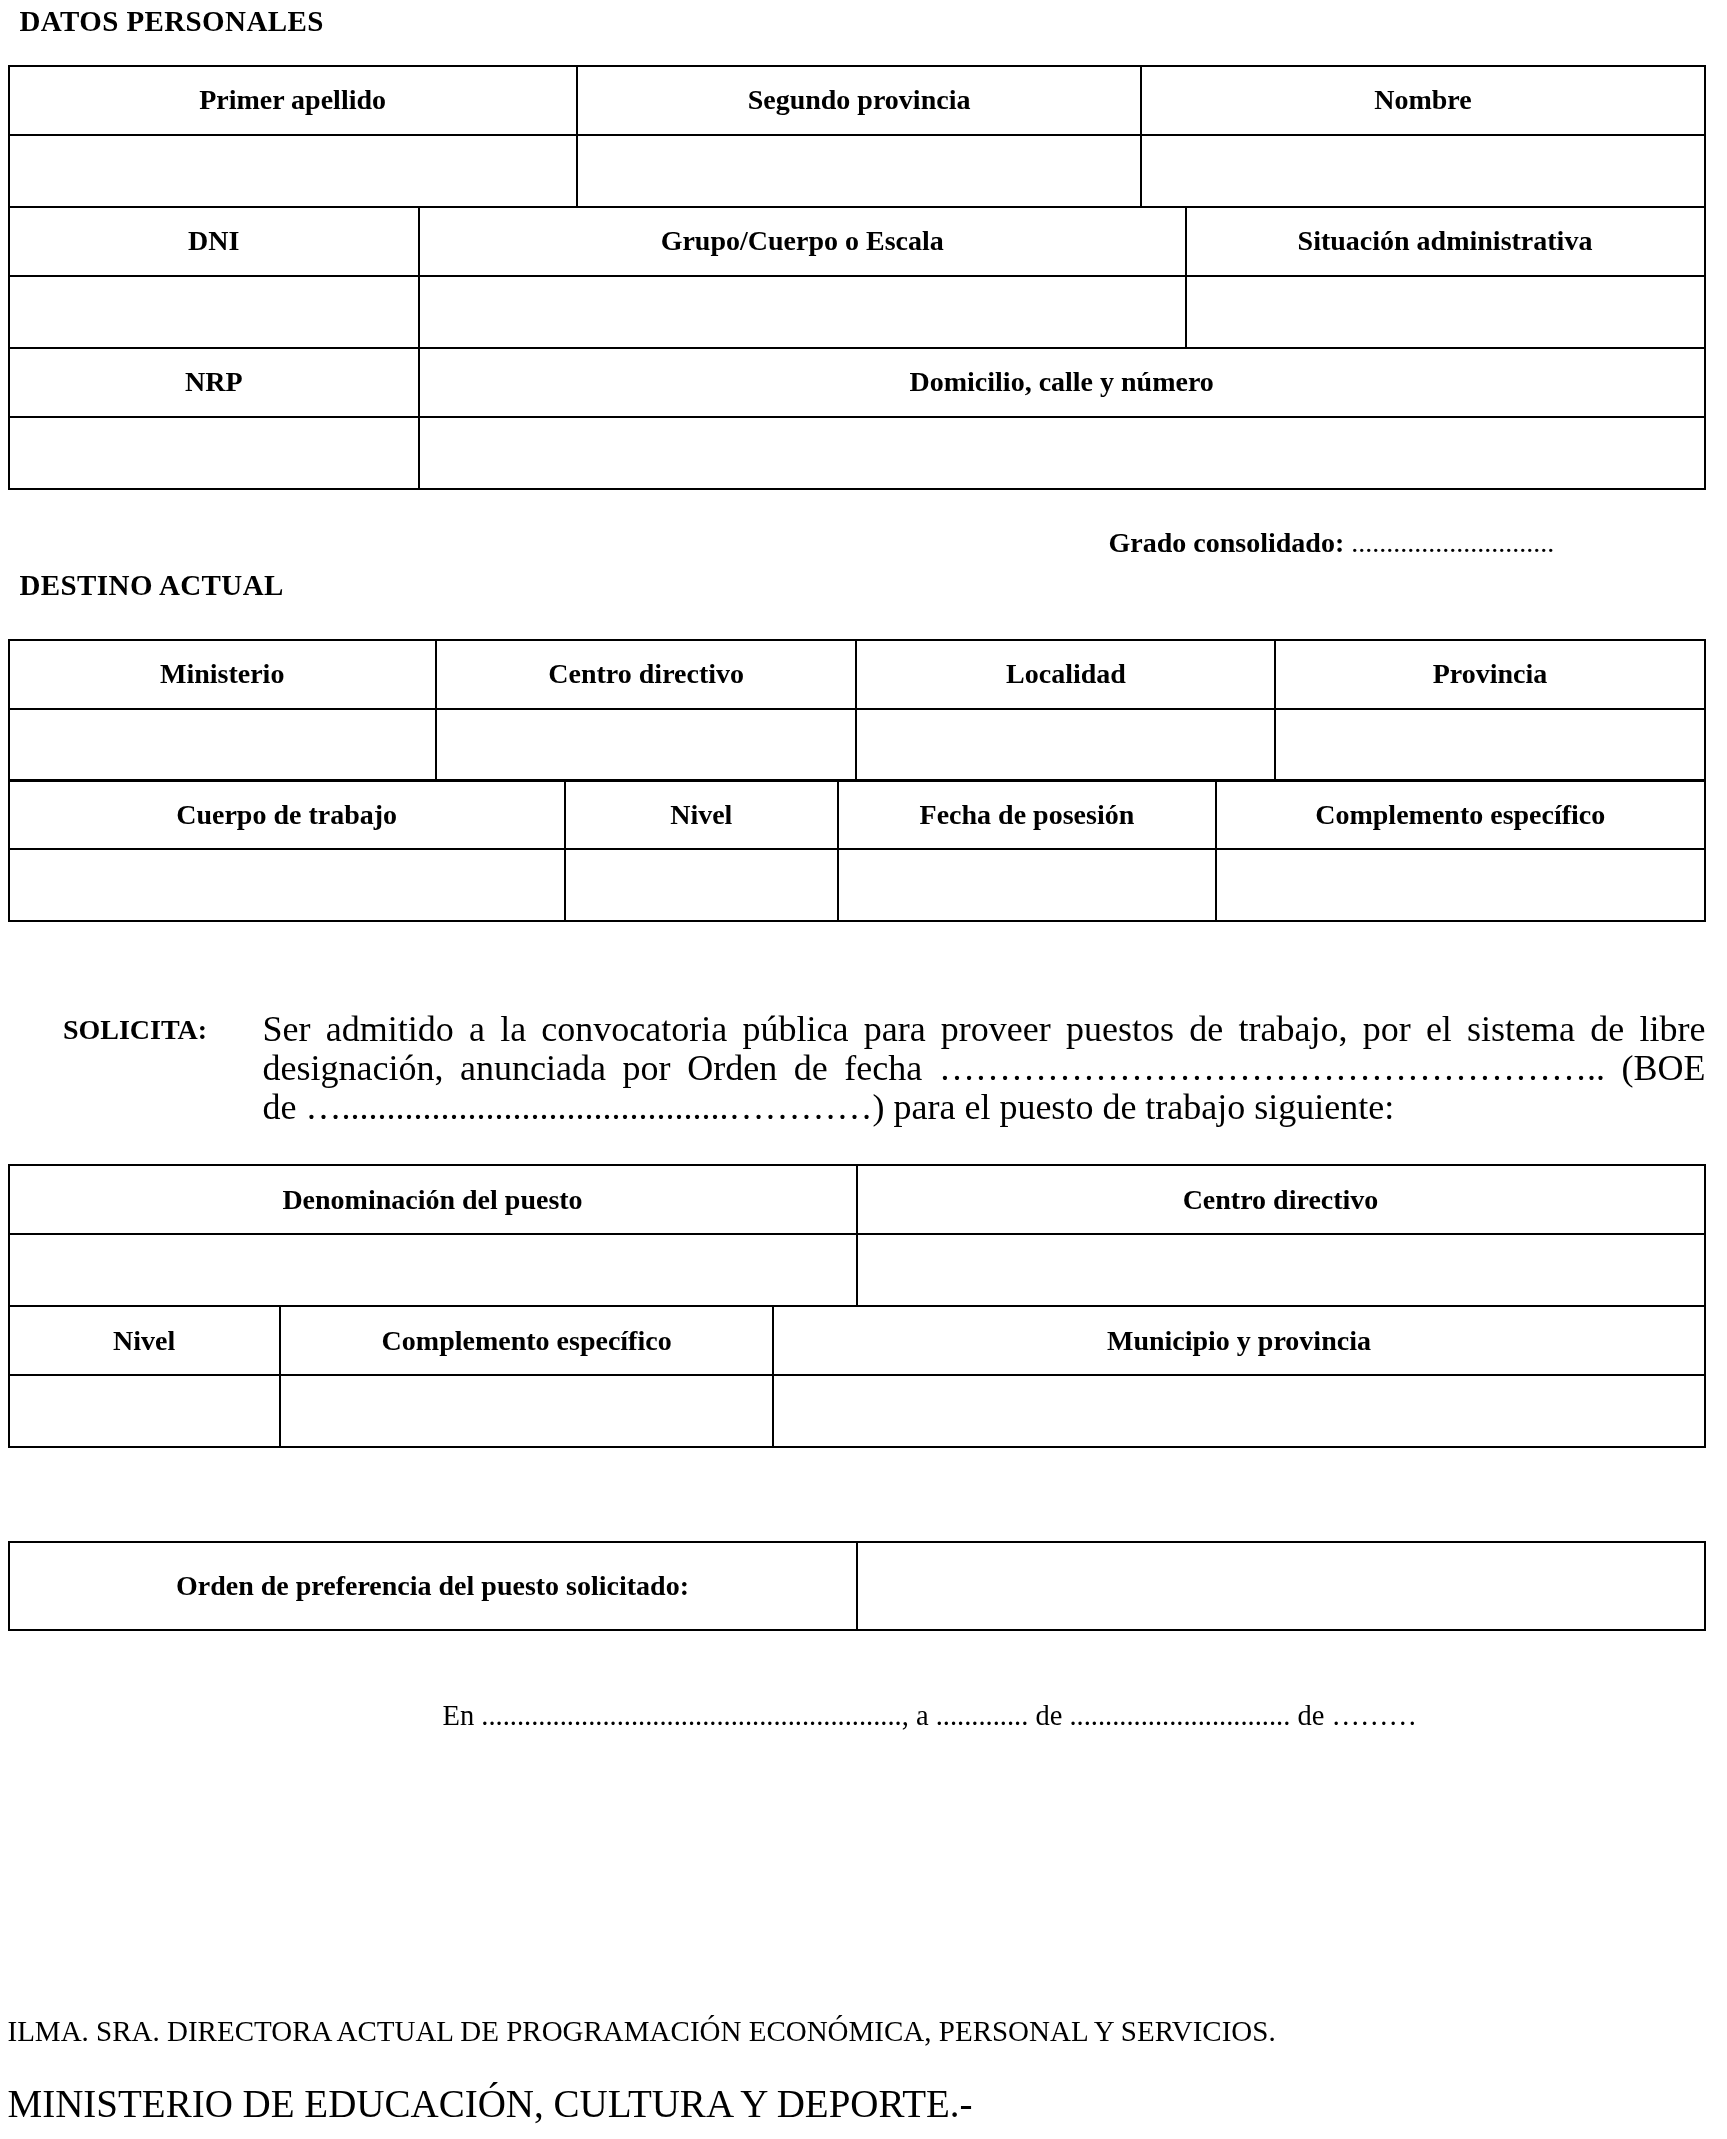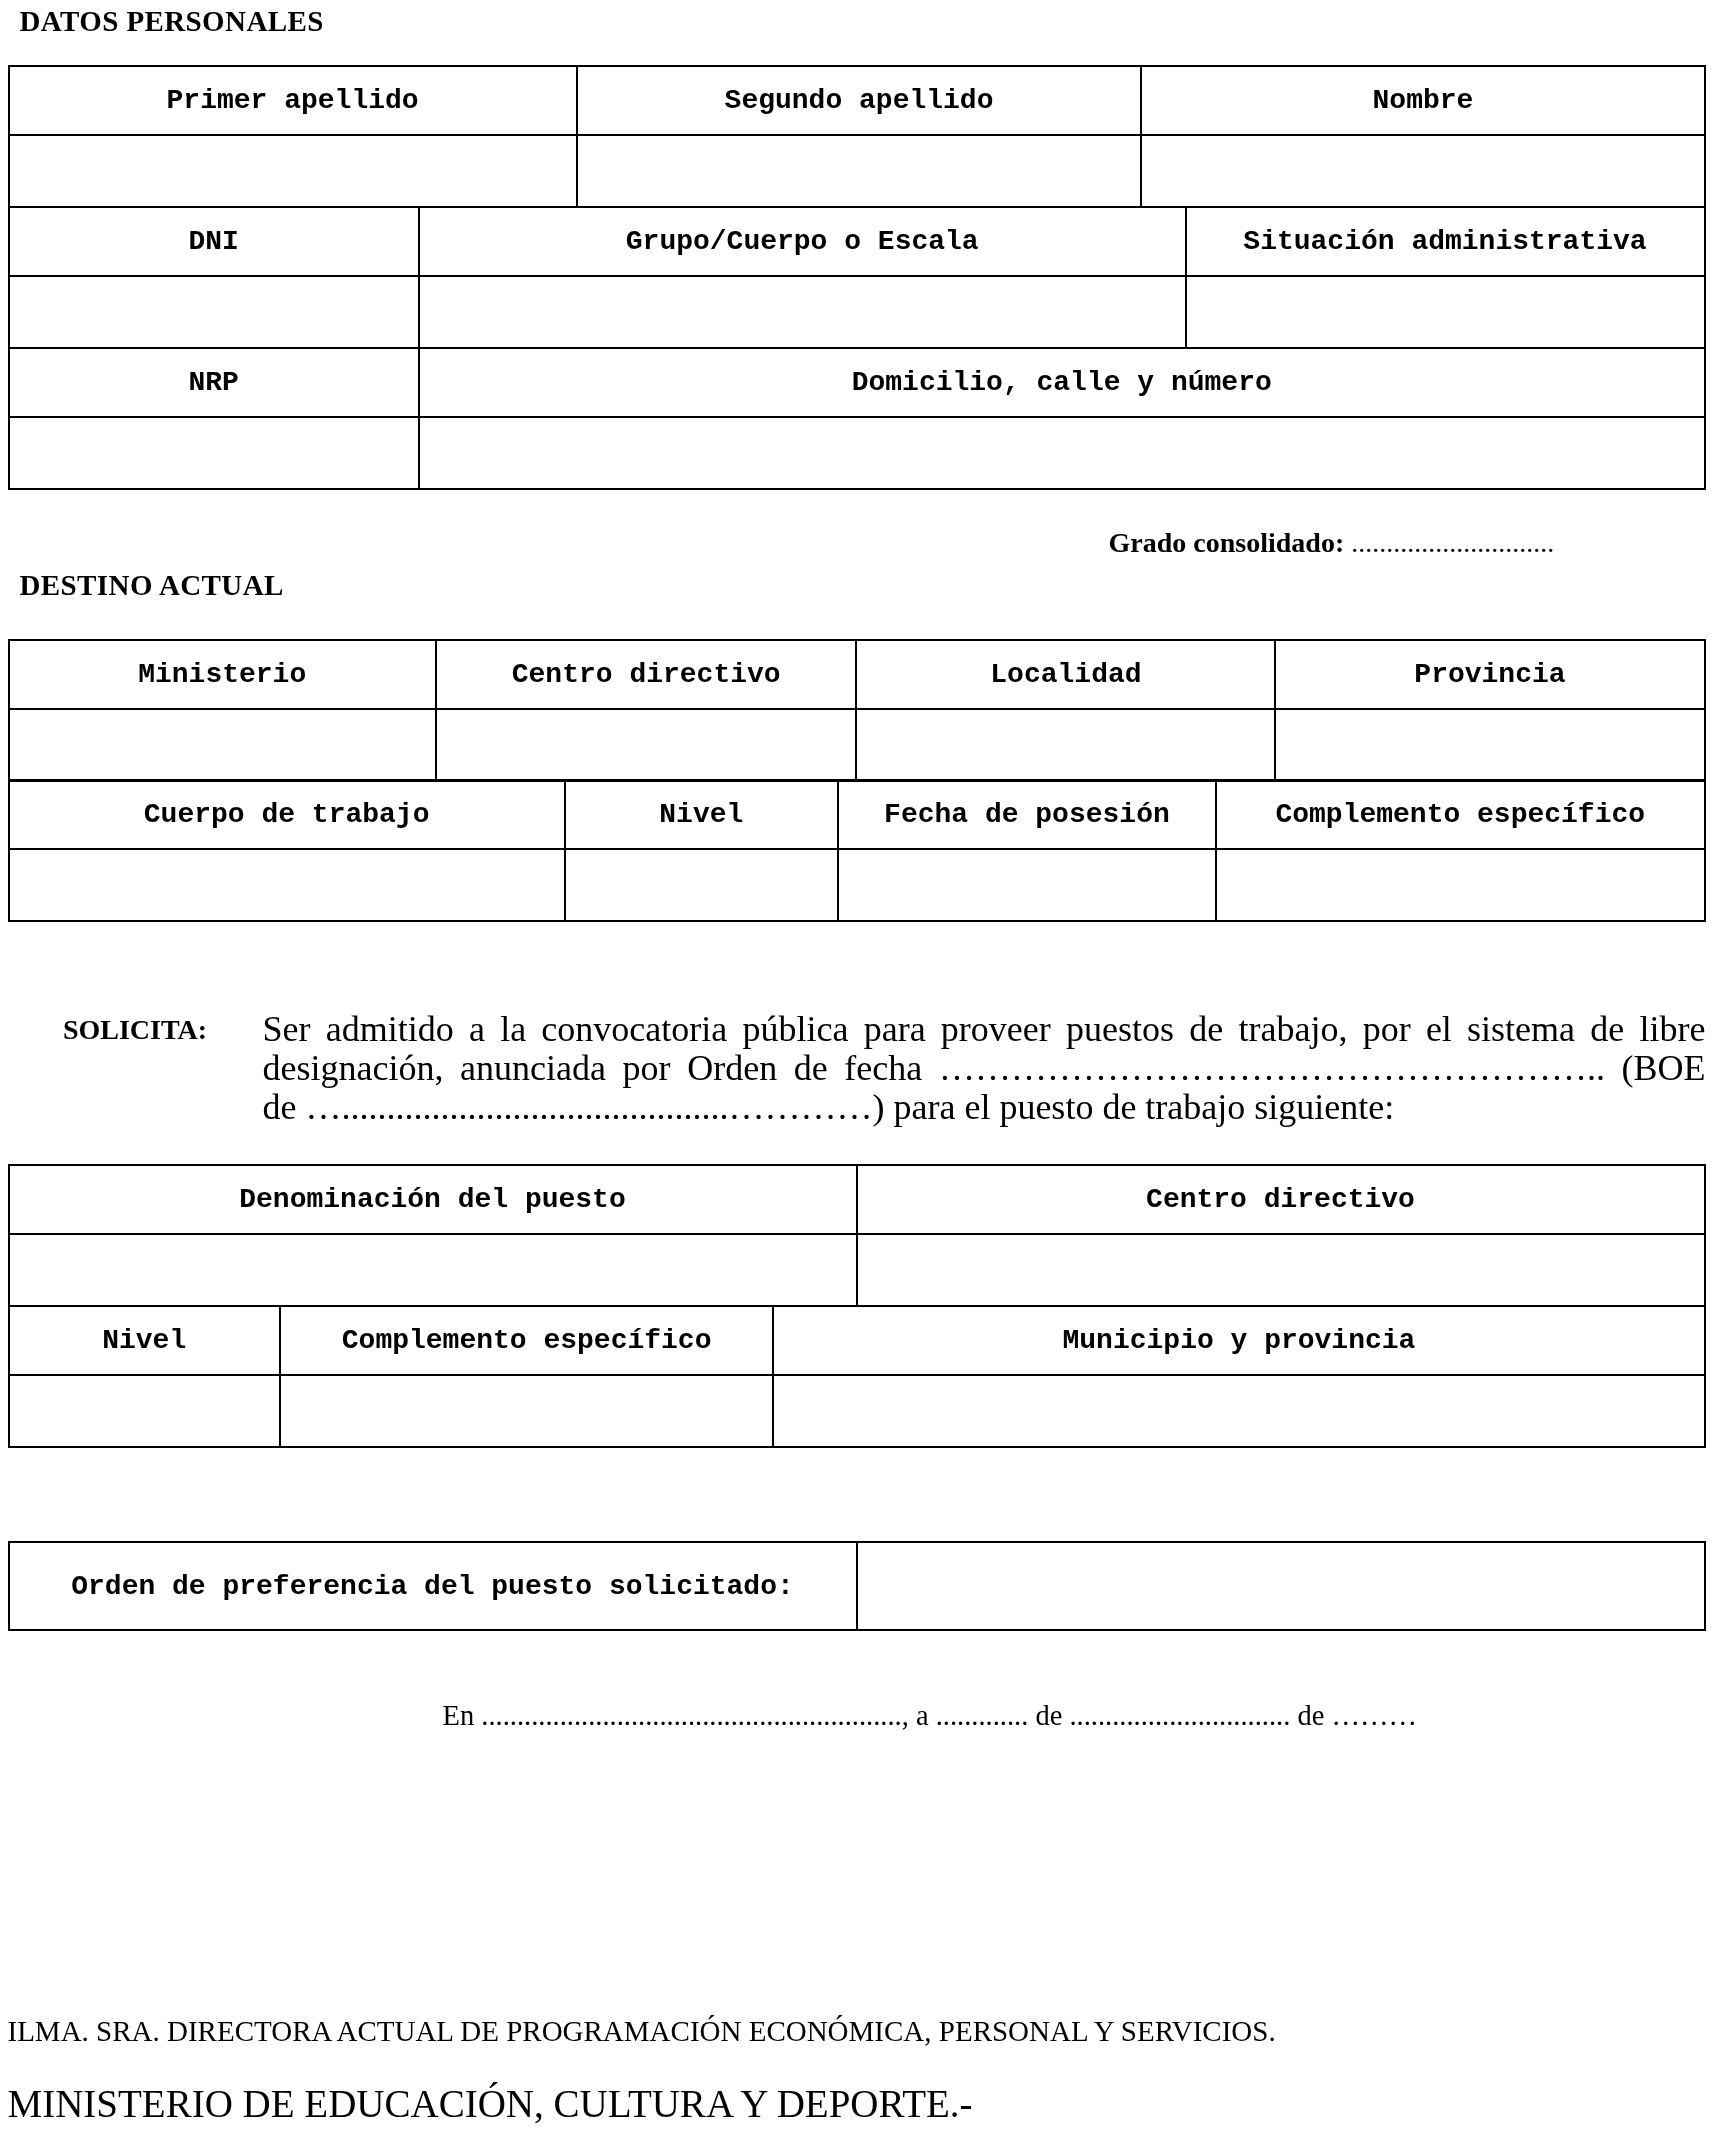--- a/index.html
+++ b/index.html
@@ -25,21 +25,20 @@
     font-size: 29px;
     font-weight: bold;
     letter-spacing: 0.4px;
     line-height: 1.1;
     margin-left: 12px;
   }
   table.ft {
     width: 100%;
     border-collapse: collapse;
     table-layout: fixed;
-    font-family: Liberation Mono, monospace;
   }
   table.ft td {
     border: 2.2px solid #000;
     padding: 0 7.5px;
     box-sizing: border-box;
     overflow: hidden;
   }
   table.ft.stack {
     margin-top: -2.2px;
   }
@@ -127,21 +126,21 @@
 
   <table class="ft t1">
     <colgroup>
         <col style="width:33.5%">
         <col style="width:33.3%">
         <col>
       </colgroup>
     <tbody>
       <tr class="hrow">
         <td>Primer apellido</td>
-        <td>Segundo apellido</td>
+        <td>Segundo provincia</td>
         <td>Nombre</td>
       </tr>
       <tr class="erow">
         <td></td>
         <td></td>
         <td></td>
       </tr>
     </tbody>
   </table>
 

